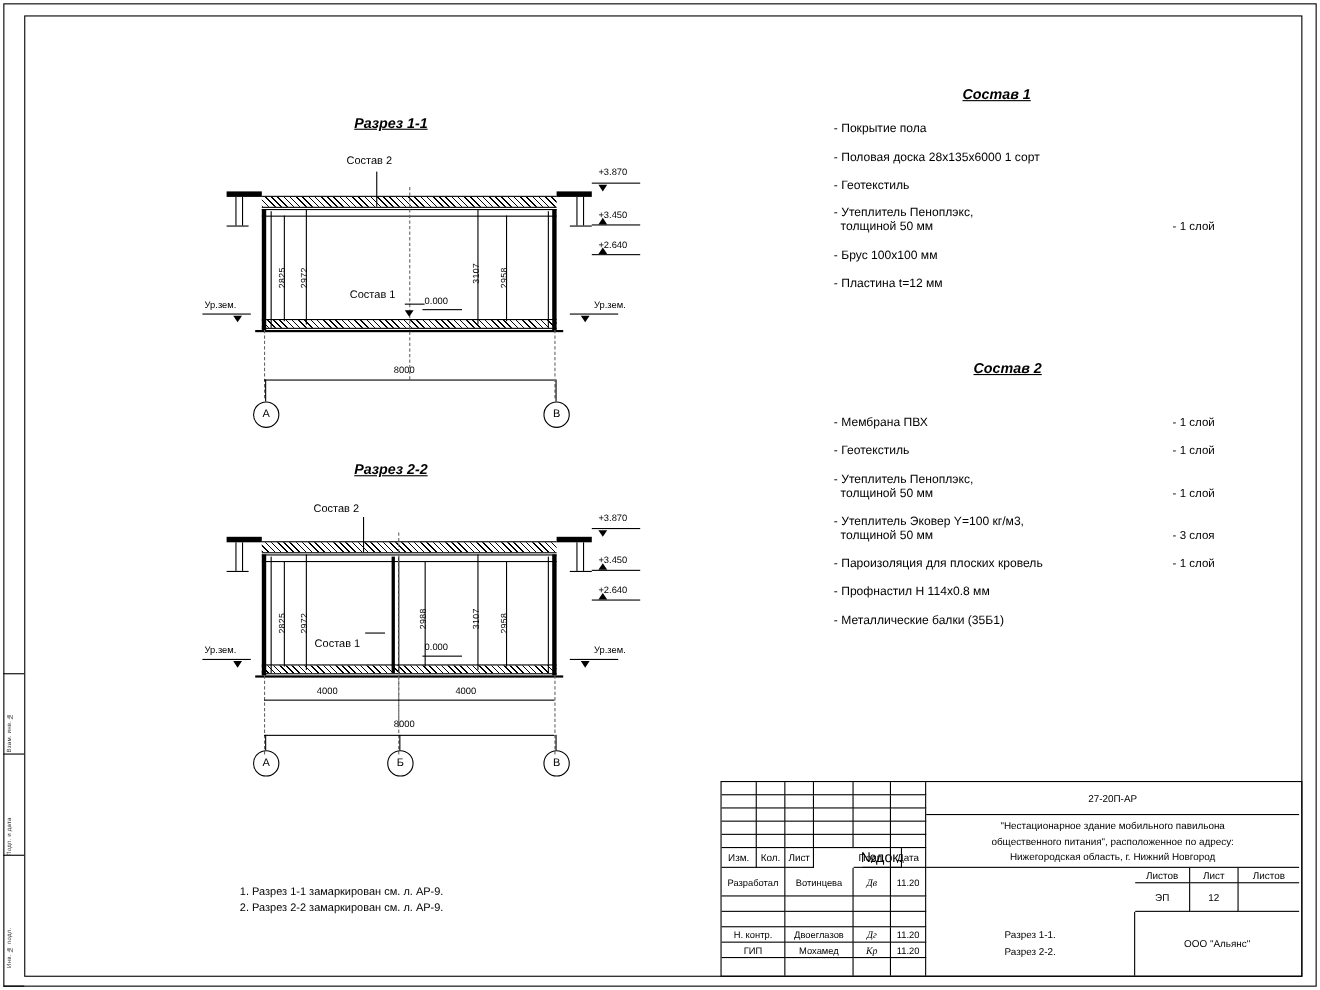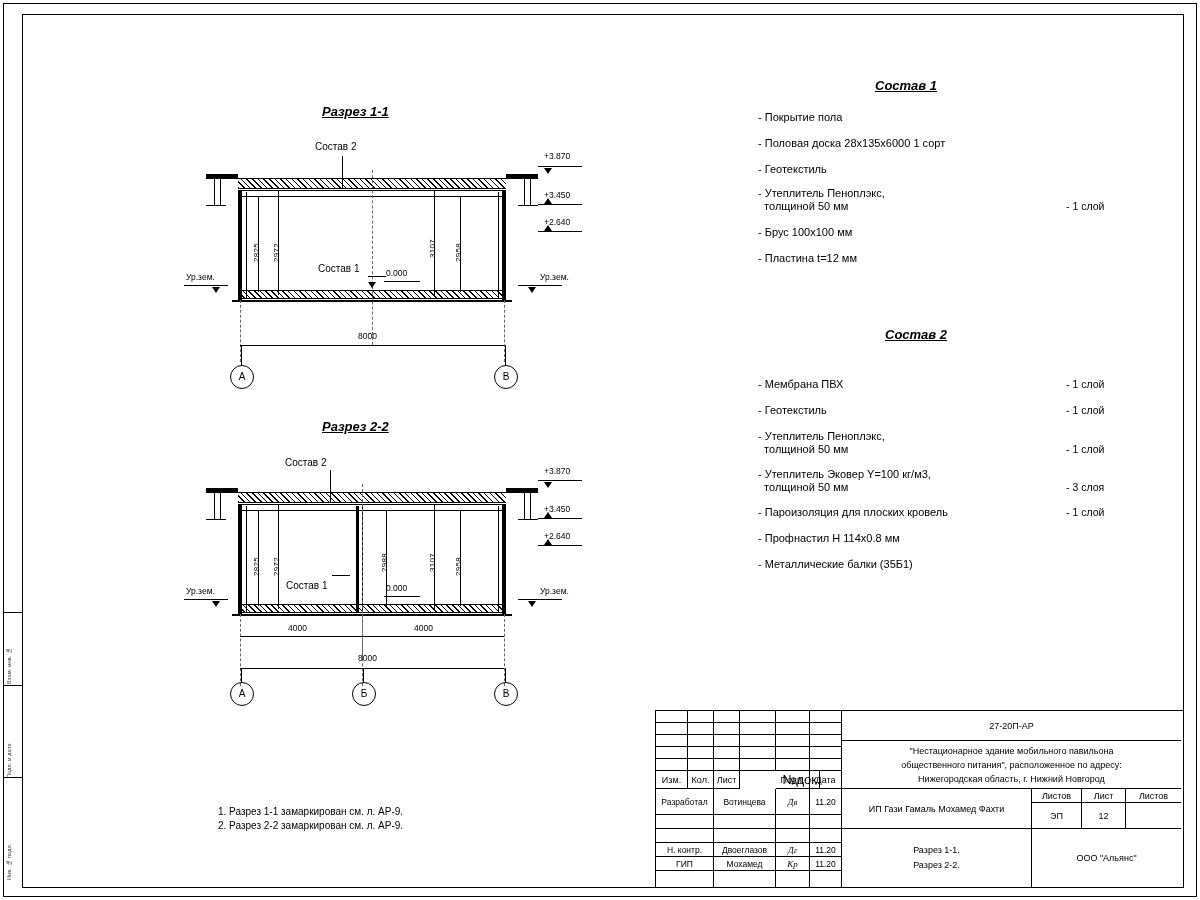--- a/index.html
+++ b/index.html
@@ -308,21 +308,20 @@
     <div class="cell" style="left:0;top:160px;width:58px;height:16px;border-bottom:none;"></div>
     <div class="cell" style="left:58px;top:160px;width:62px;height:16px;border-bottom:none;"></div>
     <div class="cell" style="left:120px;top:160px;width:34px;height:16px;border-bottom:none;"></div>
     <div class="cell" style="left:154px;top:160px;width:32px;height:16px;border-bottom:none;"></div>
 
     <div class="cell big" style="left:186px;top:0;width:339px;height:30px;border-right:none;">27-20П-АР</div>
     <div class="cell med" style="left:186px;top:30px;width:339px;height:48px;border-right:none;white-space:pre-line;line-height:14px;">"Нестационарное здание мобильного павильона
 общественного питания", расположенное по адресу:
 Нижегородская область, г. Нижний Новгород</div>
 
-    <div class="cell med" style="left:186px;top:78px;width:190px;height:40px;">ИП Гази Гамаль Мохамед Фахти</div>
     <div class="cell" style="left:376px;top:78px;width:50px;height:14px;">Листов</div>
     <div class="cell" style="left:426px;top:78px;width:44px;height:14px;">Лист</div>
     <div class="cell" style="left:470px;top:78px;width:55px;height:14px;border-right:none;">Листов</div>
     <div class="cell med" style="left:376px;top:92px;width:50px;height:26px;">ЭП</div>
     <div class="cell med" style="left:426px;top:92px;width:44px;height:26px;">12</div>
     <div class="cell med" style="left:470px;top:92px;width:55px;height:26px;border-right:none;"></div>
 
     <div class="cell med" style="left:186px;top:118px;width:190px;height:58px;white-space:pre-line;line-height:15px;border-bottom:none;">Разрез 1-1.
 Разрез 2-2.</div>
     <div class="cell med" style="left:376px;top:118px;width:149px;height:58px;border-right:none;border-bottom:none;">ООО "Альянс"</div>

